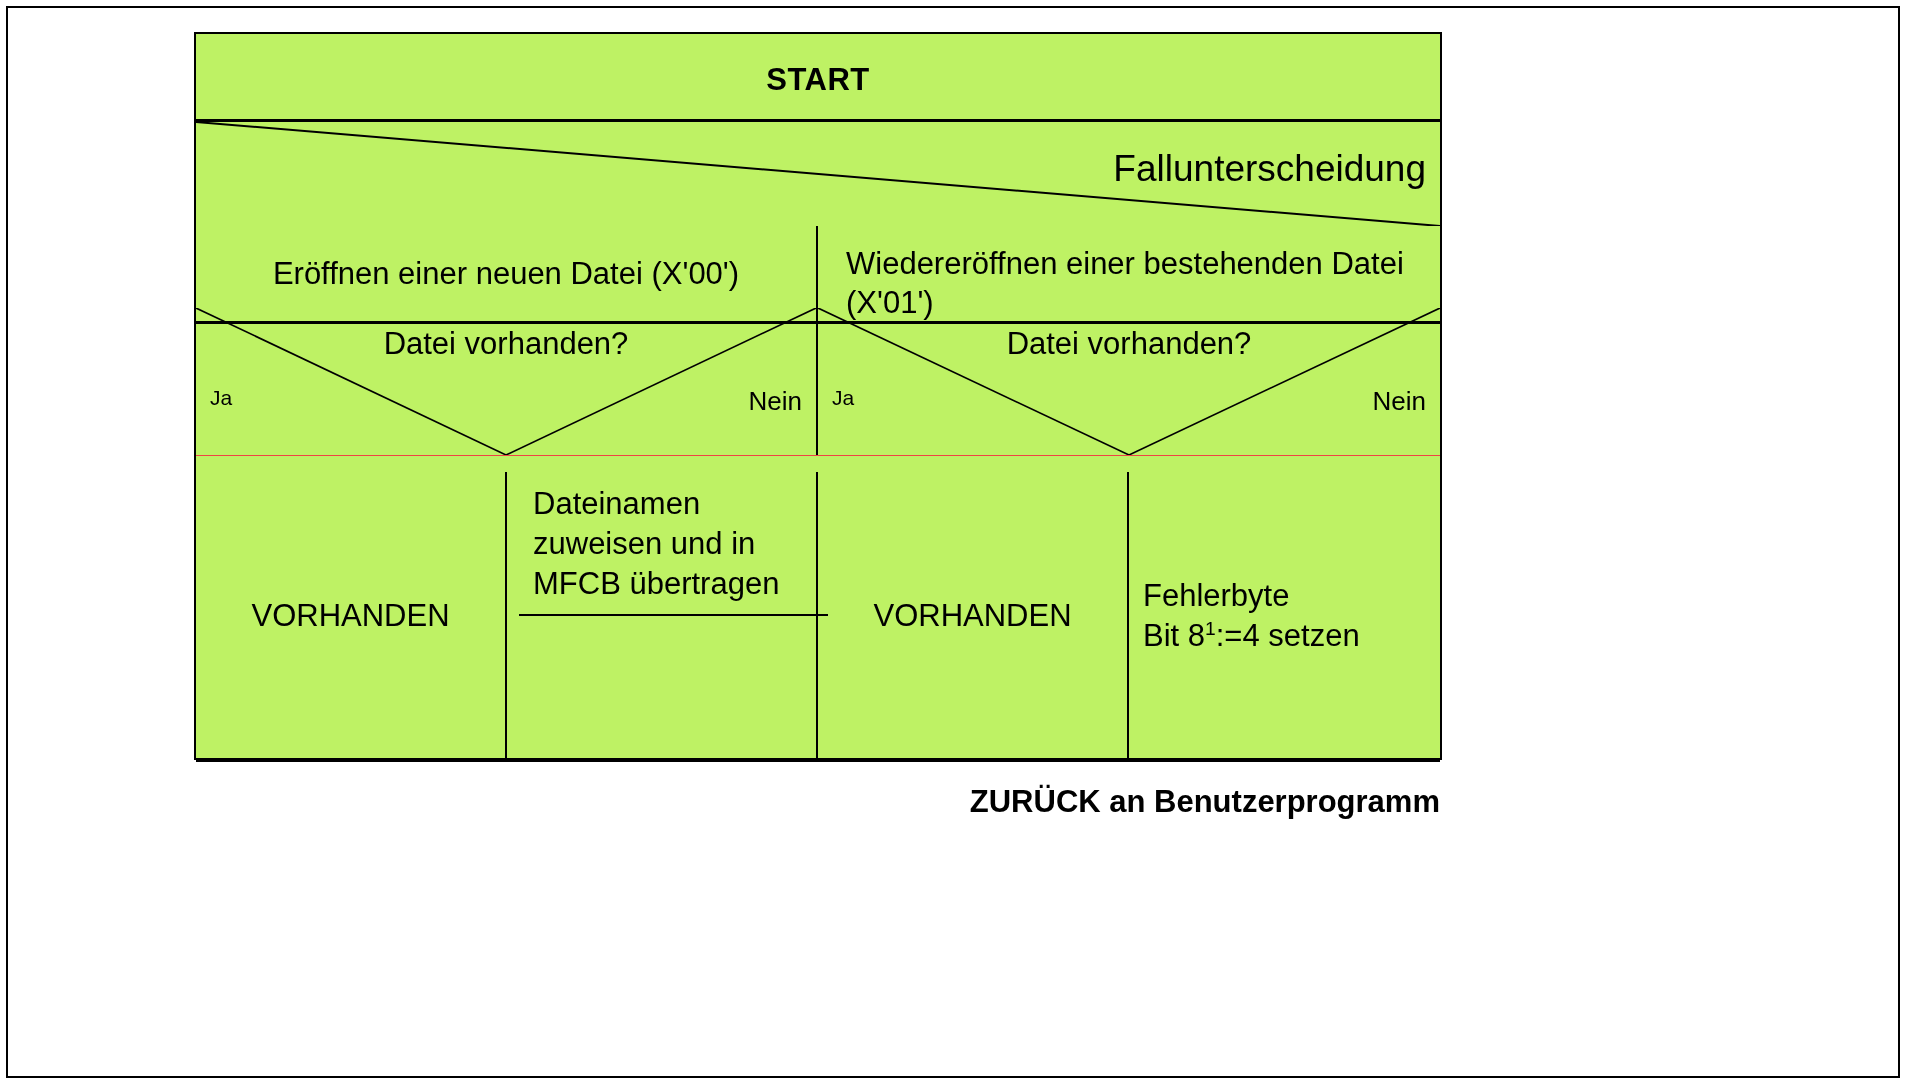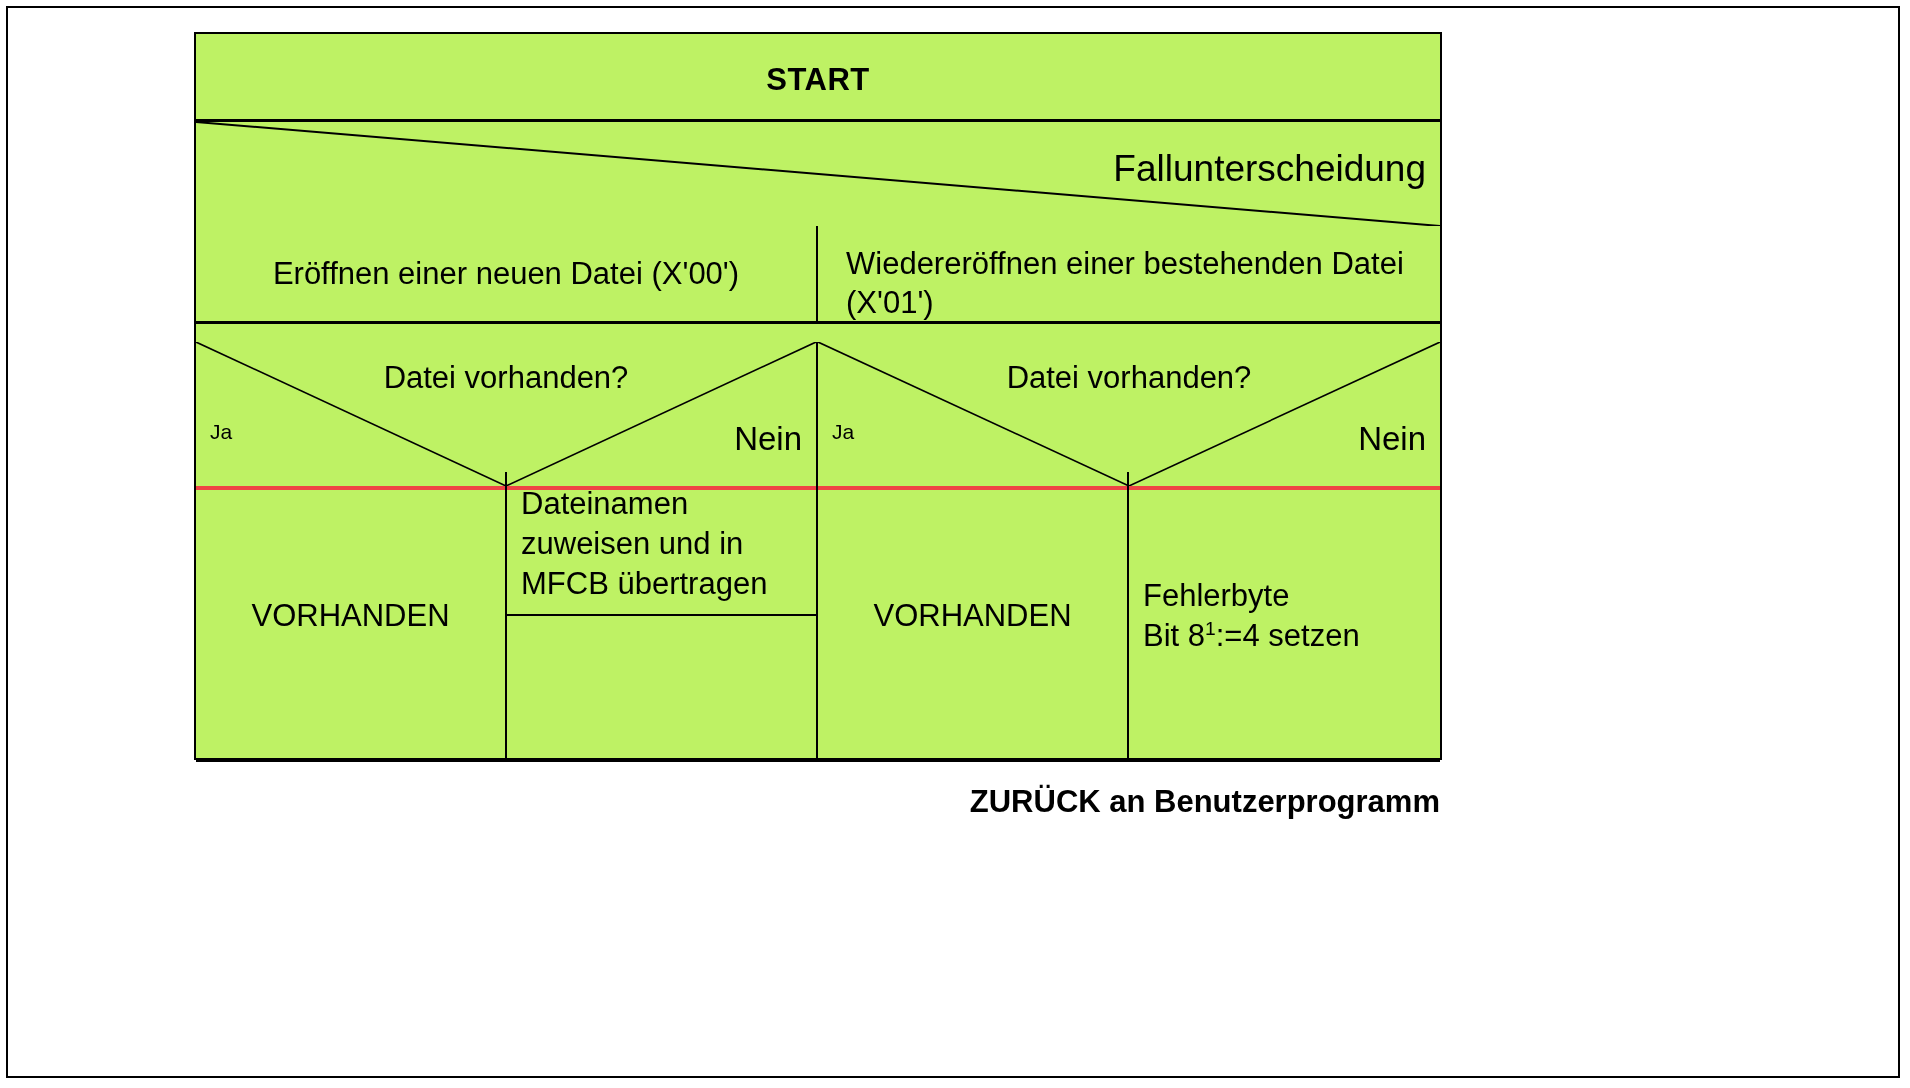--- a/index.html
+++ b/index.html
@@ -111,23 +111,23 @@
   }
   .branch-text {
     font-size: 31px;
     line-height: 39px;
     padding-top: 18px;
   }
   #branch-left .branch-text { padding-top: 28px; }
 
   
   #row-decision {
-    top: 308px;
+    top: 274px;
     height: 148px;
-    border-bottom: 4px solid #ef4444;
+    border-bottom: 1px solid #ef4444;
   }
   .decision-cell {
     position: absolute;
     top: 0;
     height: 100%;
     box-sizing: border-box;
     overflow: hidden;
   }
   #decision-left { left: 0; width: 50%; border-right: 2px solid #000000; }
   #decision-right { left: 50%; width: 50%; }
@@ -146,21 +146,21 @@
   .decision-yes {
     position: absolute;
     left: 14px;
     top: 78px;
     font-size: 21px;
   }
   .decision-no {
     position: absolute;
     right: 14px;
     top: 78px;
-    font-size: 33px;
+    font-size: 26px;
   }
 
   
   #row-actions {
     top: 438px;
     height: 290px;
     border-bottom: 3px solid #000000;
   }
   .action-cell {
     position: absolute;
@@ -187,21 +187,21 @@
   #action-4 {
     left: 75%; width: 25%;
     display: flex; align-items: center; justify-content: flex-start; border-radius: 31px;
   }
   .action-text {
     font-size: 31px;
     line-height: 40px;
   }
   .sub-block {
     position: absolute;
-    left: 0; width: 100%;
+    left: 12px; width: 100%;
     box-sizing: border-box;
     padding: 12px 2px 0 14px;
   }
   #action-2a { top: 0; height: 50%; border-bottom: 2px solid #000000; }
   #action-2b { top: 50%; height: 50%; }
 
   sup {
     font-size: 0.62em;
     vertical-align: super;
     line-height: 0;

